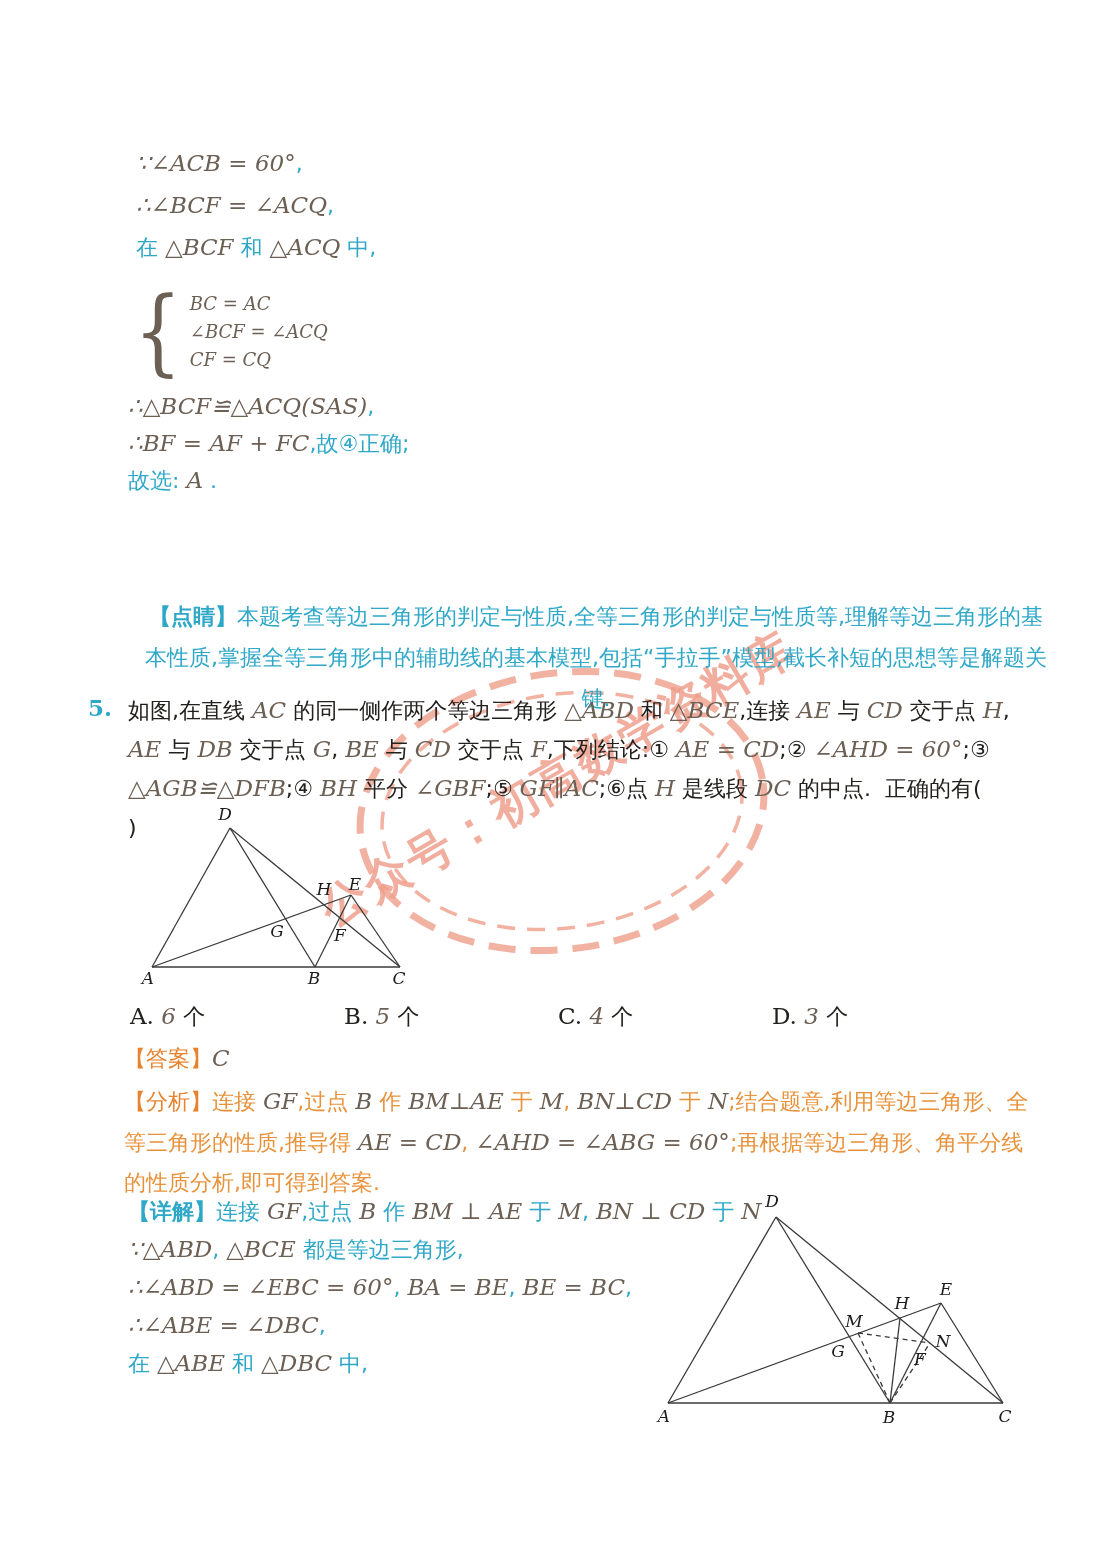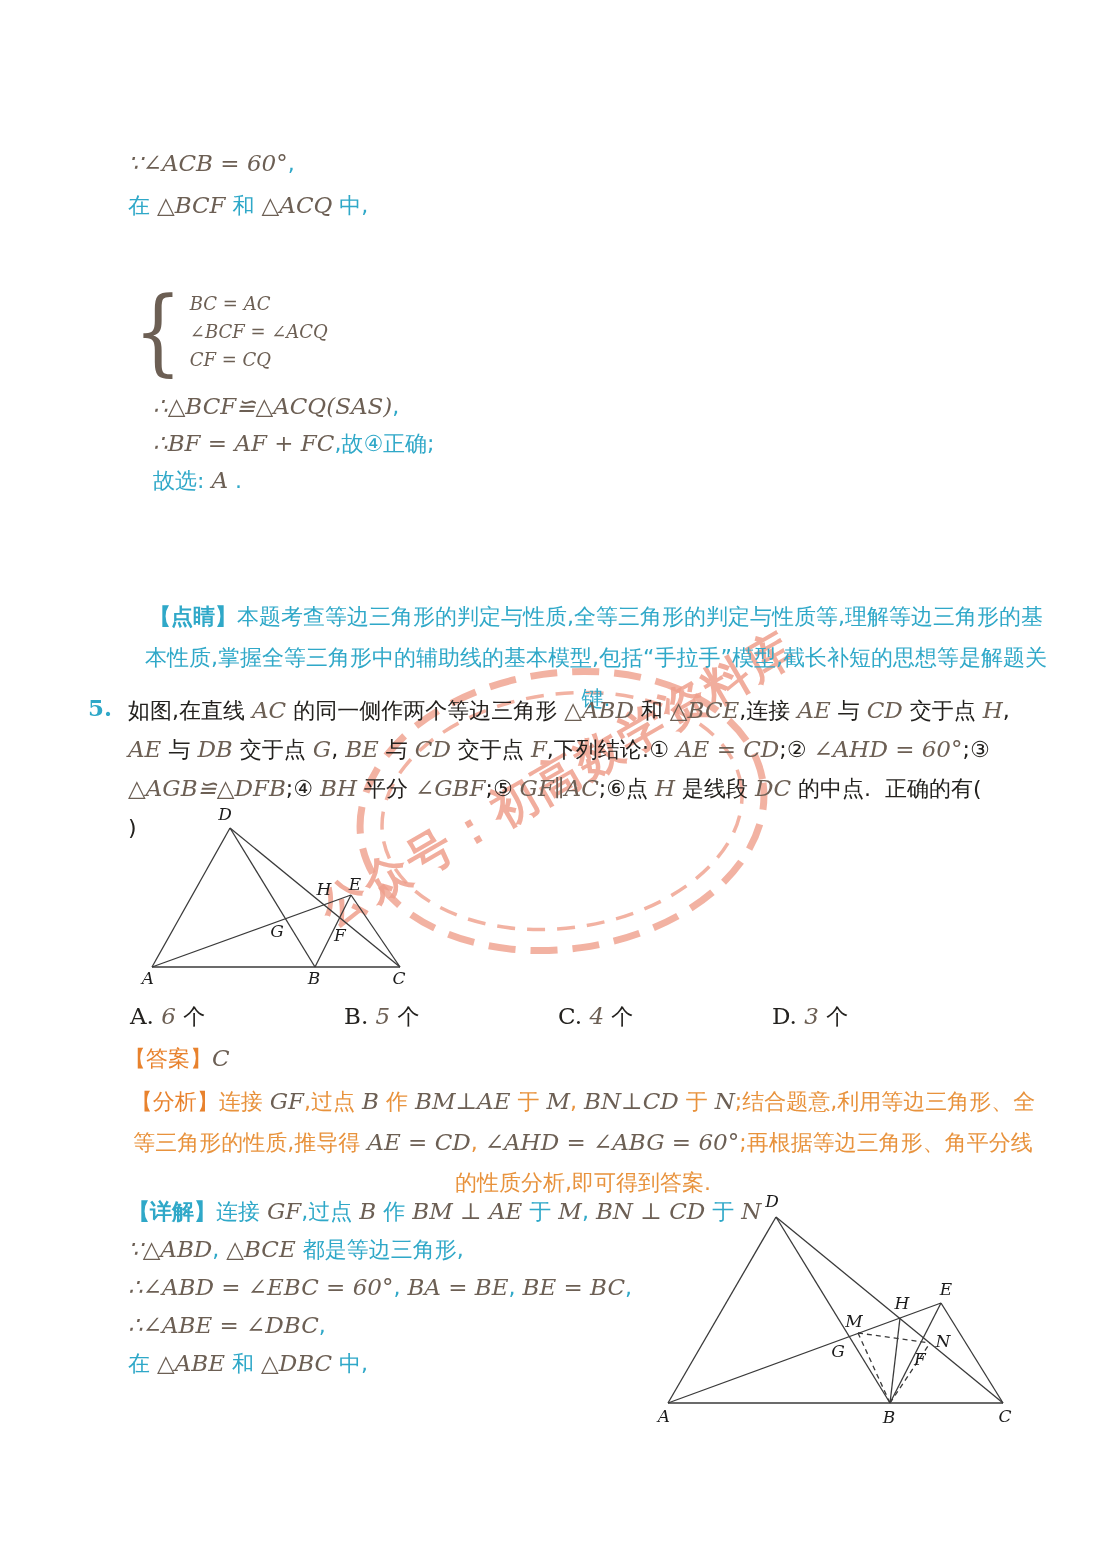--- a/index.html
+++ b/index.html
@@ -12,48 +12,48 @@
   .c{color:#2FA8C8;font-size:22px;}
   .cl{color:#2FA8C8;font-size:22px;font-weight:bold;}
   .k{color:#23211E;font-size:22px;margin-top:20px;}
   .o{color:#E8923C;font-size:22px;}
   .ol{color:#E8822D;font-size:22px;font-weight:normal;}
 
   .blk{position:absolute;}
   .line{white-space:nowrap;}
 
   .b-proof-top{left:128px;top:142px;}
-  .b-proof-top .line{line-height:42px;height:42px;}
+  .b-proof-top .line{line-height:42px;height:42px;margin-left:8px;}
 
   .b-system{left:128px;top:290px;display:flex;align-items:center;}
   .brace{font-family:"DejaVu Serif","Liberation Serif",serif;color:#6C5F54;font-size:94px;font-weight:normal;line-height:84px;display:inline-block;transform:scaleX(0.8);}
   .sys-rows{display:flex;flex-direction:column;margin-left:2px;}
   .sysrow{font-family:"DejaVu Serif","Liberation Serif",serif;font-style:italic;color:#6C5F54;font-size:18px;line-height:28px;white-space:nowrap;}
 
   .b-proof-bottom{left:128px;top:388px;}
-  .b-proof-bottom .line{line-height:37px;height:37px;margin-left:25px;}
+  .b-proof-bottom .line{line-height:37px;height:37px;}
 
   .b-dianjing{left:140px;top:597px;width:912px;text-align:center;}
   .para{line-height:39px;margin:0;}
 
   .q-number{position:absolute;left:88px;top:694px;color:#2FA8C8;font-weight:bold;font-size:23px;font-family:"DejaVu Serif","Liberation Serif",serif;}
   .b-problem{left:128px;top:692px;width:898px;}
   .b-problem .para{line-height:37px;}
 
   .fig1{position:absolute;left:122px;top:798px;width:300px;height:190px;}
   .fig2{position:absolute;left:633px;top:1185px;width:400px;height:270px;}
 
   .options{position:absolute;left:130px;top:1002px;display:flex;}
   .opt{width:214px;white-space:nowrap;}
   .opt-letter{font-family:"DejaVu Serif","Liberation Serif",serif;color:#23211E;font-size:23px;}
   .opt-count{font-family:"DejaVu Serif","Liberation Serif",serif;font-style:italic;color:#6C5F54;font-size:23px;}
   .opt-unit{color:#23211E;font-size:22px;}
 
   .b-answer{left:124px;top:1044px;white-space:nowrap;}
-  .b-analysis{left:124px;top:1082px;width:918px;text-align:center;}
+  .b-analysis{left:124px;top:1082px;width:918px;}
   .b-analysis .para{line-height:38px;}
 
   .b-detail{left:128px;top:1192px;}
   .b-detail .line{line-height:38px;height:38px;}
 
   
   .wm-ring{position:absolute;left:350px;top:665px;width:424px;height:292px;opacity:0.8;}
   .wm-text{position:absolute;left:278px;top:748px;width:560px;text-align:center;color:#EF9F8C;font-size:46px;font-weight:bold;letter-spacing:3px;transform:rotate(-30deg);opacity:0.85;white-space:nowrap;}
 
   svg text.figlbl{font-family:"DejaVu Serif","Liberation Serif",serif;font-style:italic;font-size:17px;fill:#1c1c1c;text-anchor:middle;}
@@ -64,20 +64,21 @@
 <div class="page">
 
   <svg class="wm-ring" viewBox="0 0 424 292">
     <ellipse cx="212" cy="146" rx="203" ry="138" fill="none" stroke="#EF9F8C" stroke-width="7" stroke-dasharray="27 15" transform="rotate(-8 212 146)"></ellipse>
     <ellipse cx="212" cy="146" rx="181" ry="117" fill="none" stroke="#EF9F8C" stroke-width="3.5" stroke-dasharray="18 12" transform="rotate(-8 212 146)"></ellipse>
   </svg>
   <div class="wm-text">公众号：初高数学资料库</div>
 
   <div class="blk b-proof-top">
       <div class="line"><span class="sg m">∵∠ACB = 60°</span><span class="sg c">,</span></div>
+      <div class="line"><span class="sg m">∴∠BCF = ∠ACQ</span><span class="sg c">,</span></div>
       <div class="line"><span class="sg c">在 </span><span class="sg m">△BCF</span><span class="sg c"> 和 </span><span class="sg m">△ACQ</span><span class="sg c"> 中,</span></div>
     </div>
 
   <div class="blk b-system">
     <span class="brace">{</span>
     <div class="sys-rows">
         <div class="sysrow">BC = AC</div>
         <div class="sysrow">∠BCF = ∠ACQ</div>
         <div class="sysrow">CF = CQ</div>
       </div>

